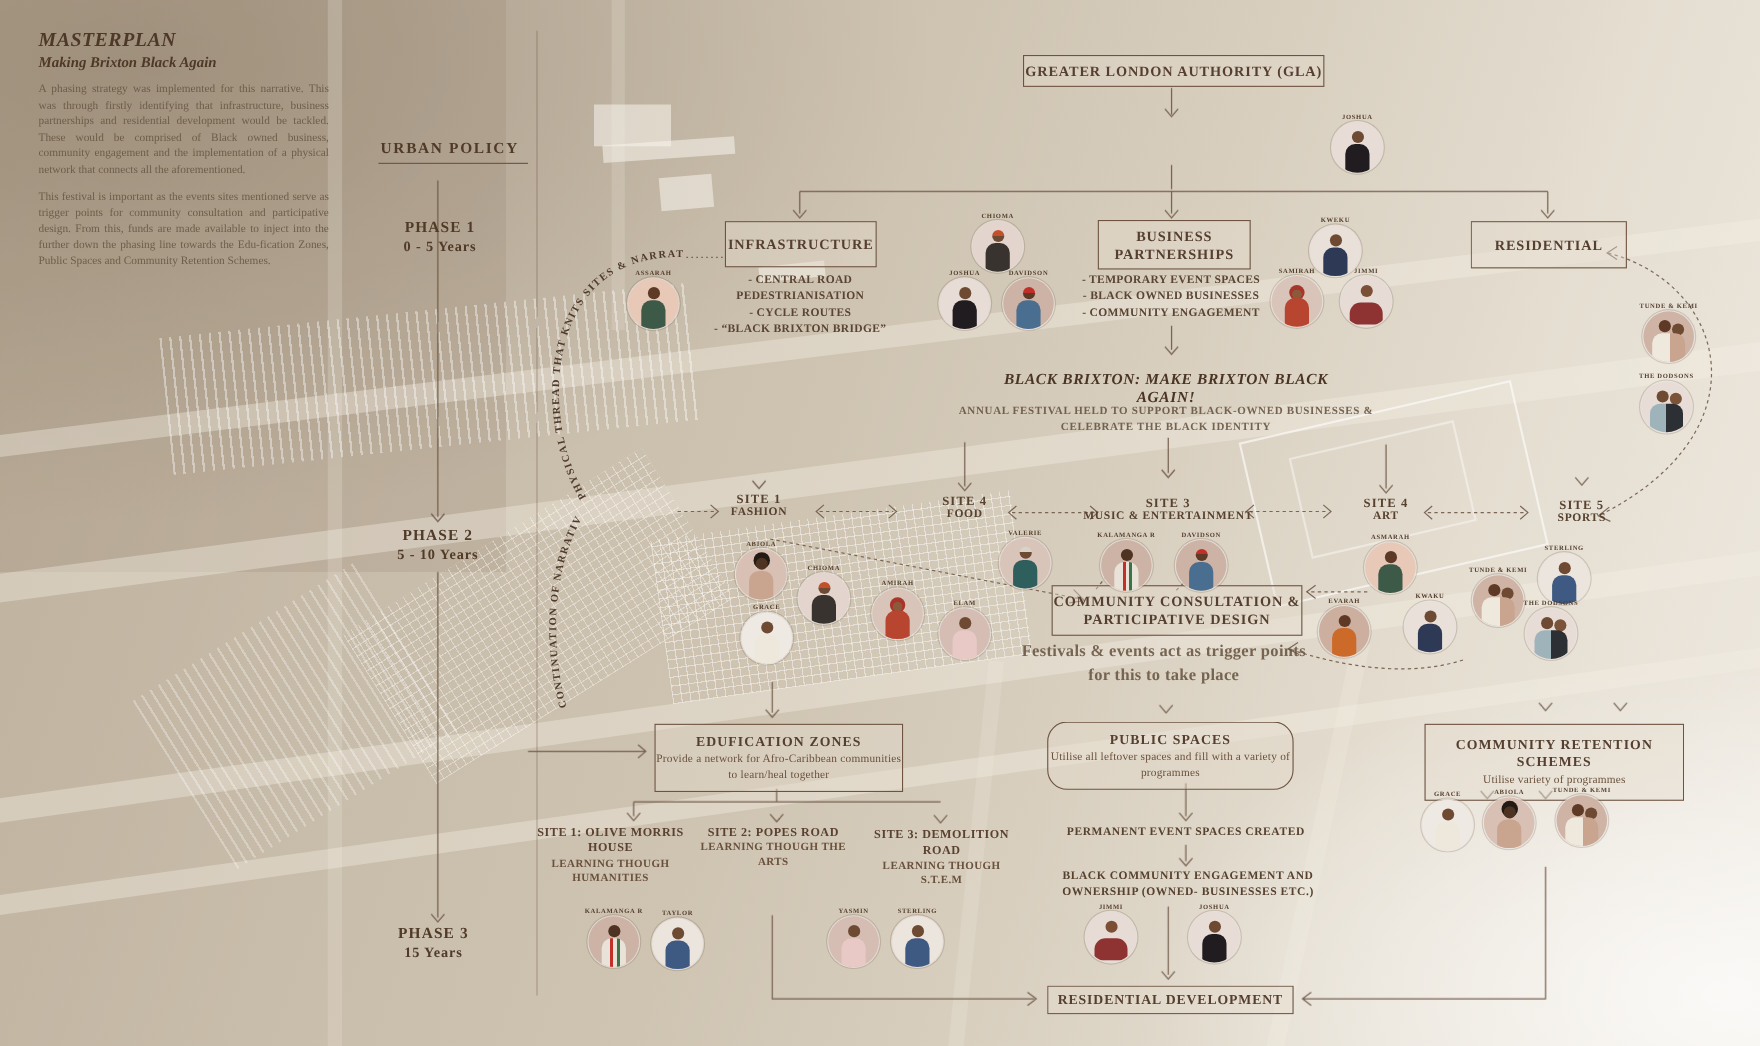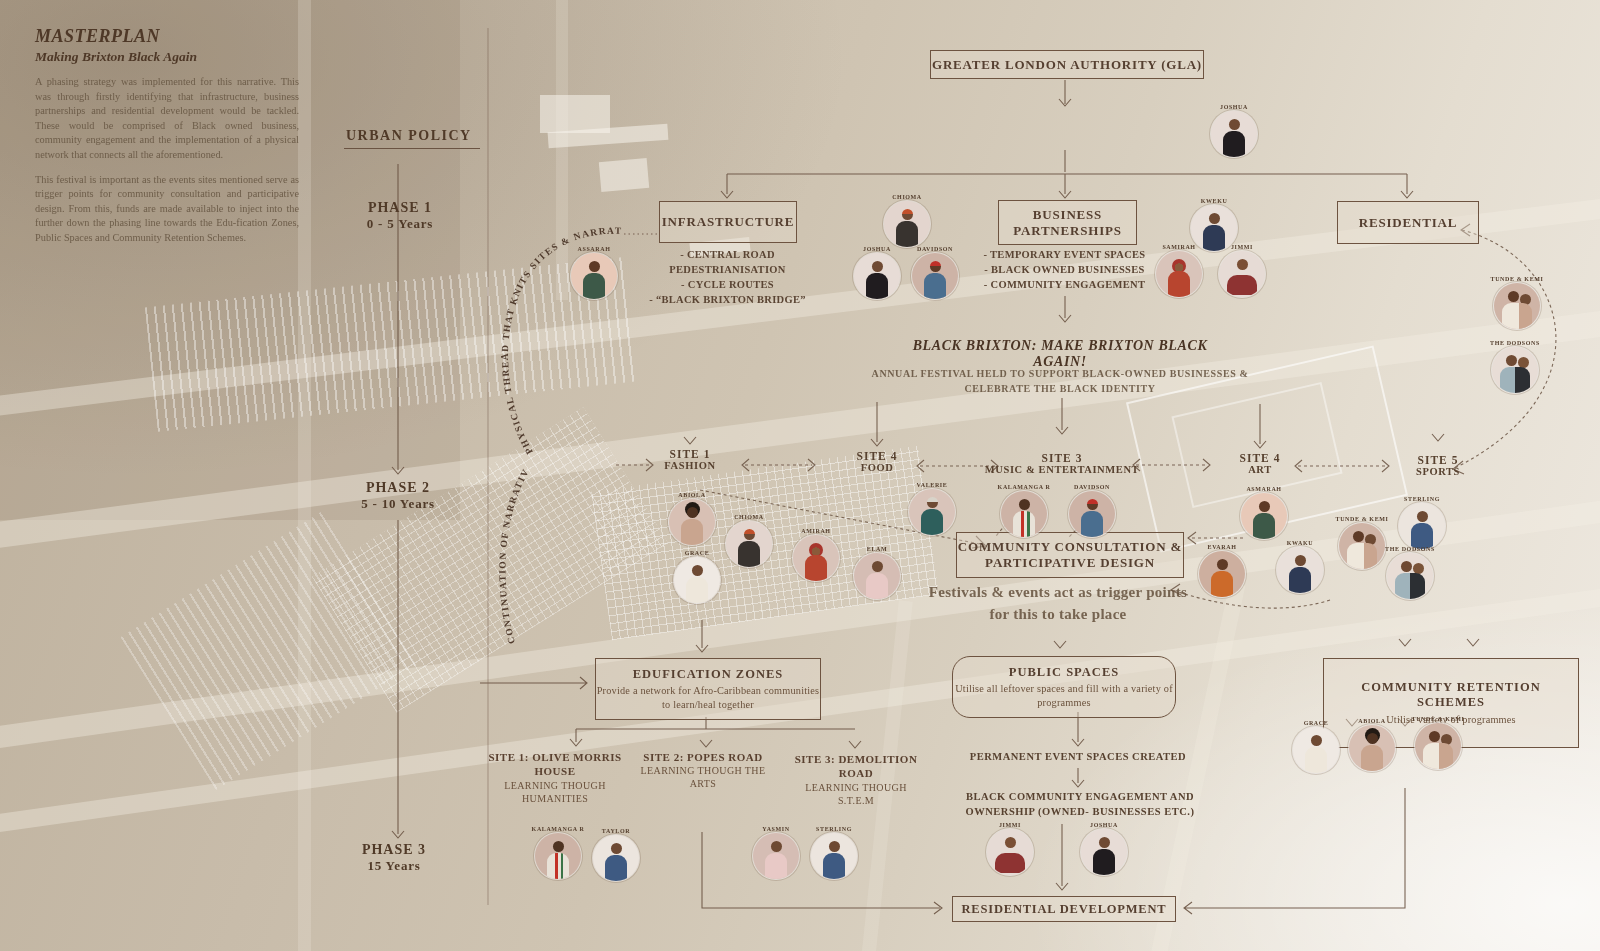--- a/index.html
+++ b/index.html
@@ -26,21 +26,21 @@
   .bx{position:absolute;z-index:4;border:1.2px solid #6d5340;background:rgba(229,220,204,.42);
       display:flex;align-items:center;justify-content:center;text-align:center;
       color:#553f30;font-weight:700;letter-spacing:.8px;}
   .items{position:absolute;z-index:4;text-align:center;color:#5a4433;
       font-weight:700;font-size:10.5px;line-height:1.42;letter-spacing:.3px;}
   .site{position:absolute;z-index:4;text-align:center;color:#57412f;}
   .site .sid{font-weight:700;font-size:11.5px;letter-spacing:1px;}
   .site .snm{font-weight:700;font-size:10.5px;letter-spacing:.6px;}
   .lsite{position:absolute;z-index:4;text-align:center;color:#5a4130;}
   .lsite .lname{font-weight:700;font-size:11px;letter-spacing:.5px;line-height:1.3;}
-  .lsite .lmeth{font-weight:400;font-size:10px;letter-spacing:.4px;line-height:1.3;color:#6a513c;}
+  .lsite .lmeth{font-weight:700;font-size:10px;letter-spacing:.4px;line-height:1.3;color:#6a513c;}
   .plain{font-weight:700;font-size:10.5px;letter-spacing:.5px;text-align:center;line-height:1.4;}
   
   .mast{position:absolute;left:35px;top:26px;width:264px;z-index:4;}
   .mast .t1{font-size:18px;font-weight:700;font-style:italic;color:#4e3827;letter-spacing:.5px;}
   .mast .t2{font-size:13.5px;font-weight:700;font-style:italic;color:#4e3827;margin-top:2px;}
   .mast p{margin:10px 0 0 0;font-size:10.3px;line-height:1.42;text-align:justify;color:rgba(104,88,68,.92);}
   .policy{position:absolute;left:344px;top:128px;z-index:4;font-weight:700;font-size:14px;
       letter-spacing:1.5px;color:#503a28;border-bottom:1.2px solid #6a5342;padding:0 8px 4px 2px;}
   .phase{position:absolute;z-index:4;text-align:center;width:140px;color:#503a28;}
   .phase .pn{font-weight:700;font-size:14px;letter-spacing:1px;}
@@ -256,21 +256,21 @@
   <div class="note" style="left:928px;top:582px;width:260px;">Festivals &amp; events act as trigger points for this to take place</div>
 
   <div class="bx" style="left:595px;top:658px;width:224px;height:60px;flex-direction:column;padding:0;">
     <div class="ztitle">EDUFICATION ZONES</div>
     <div class="zdesc">Provide a network for Afro-Caribbean communities to learn/heal together</div>
   </div>
   <div class="bx" style="left:952px;top:656px;width:218px;height:56px;flex-direction:column;padding:2px;border-radius:18px;">
     <div class="ztitle">PUBLIC SPACES</div>
     <div class="zdesc">Utilise all leftover spaces and fill with a variety of programmes</div>
   </div>
-  <div class="bx" style="left:1323px;top:658px;width:226px;height:60px;flex-direction:column;padding:14px;">
+  <div class="bx" style="left:1295px;top:658px;width:226px;height:60px;flex-direction:column;padding:4px;">
     <div class="ztitle">COMMUNITY RETENTION SCHEMES</div>
     <div class="zdesc">Utilise variety of programmes</div>
   </div>
 
   <div class="lsite" style="left:484px;top:750px;width:142px;">
     <div class="lname">SITE 1: OLIVE MORRIS HOUSE</div>
     <div class="lmeth">LEARNING THOUGH HUMANITIES</div>
   </div>
   <div class="lsite" style="left:632px;top:750px;width:142px;">
     <div class="lname">SITE 2: POPES ROAD</div>

